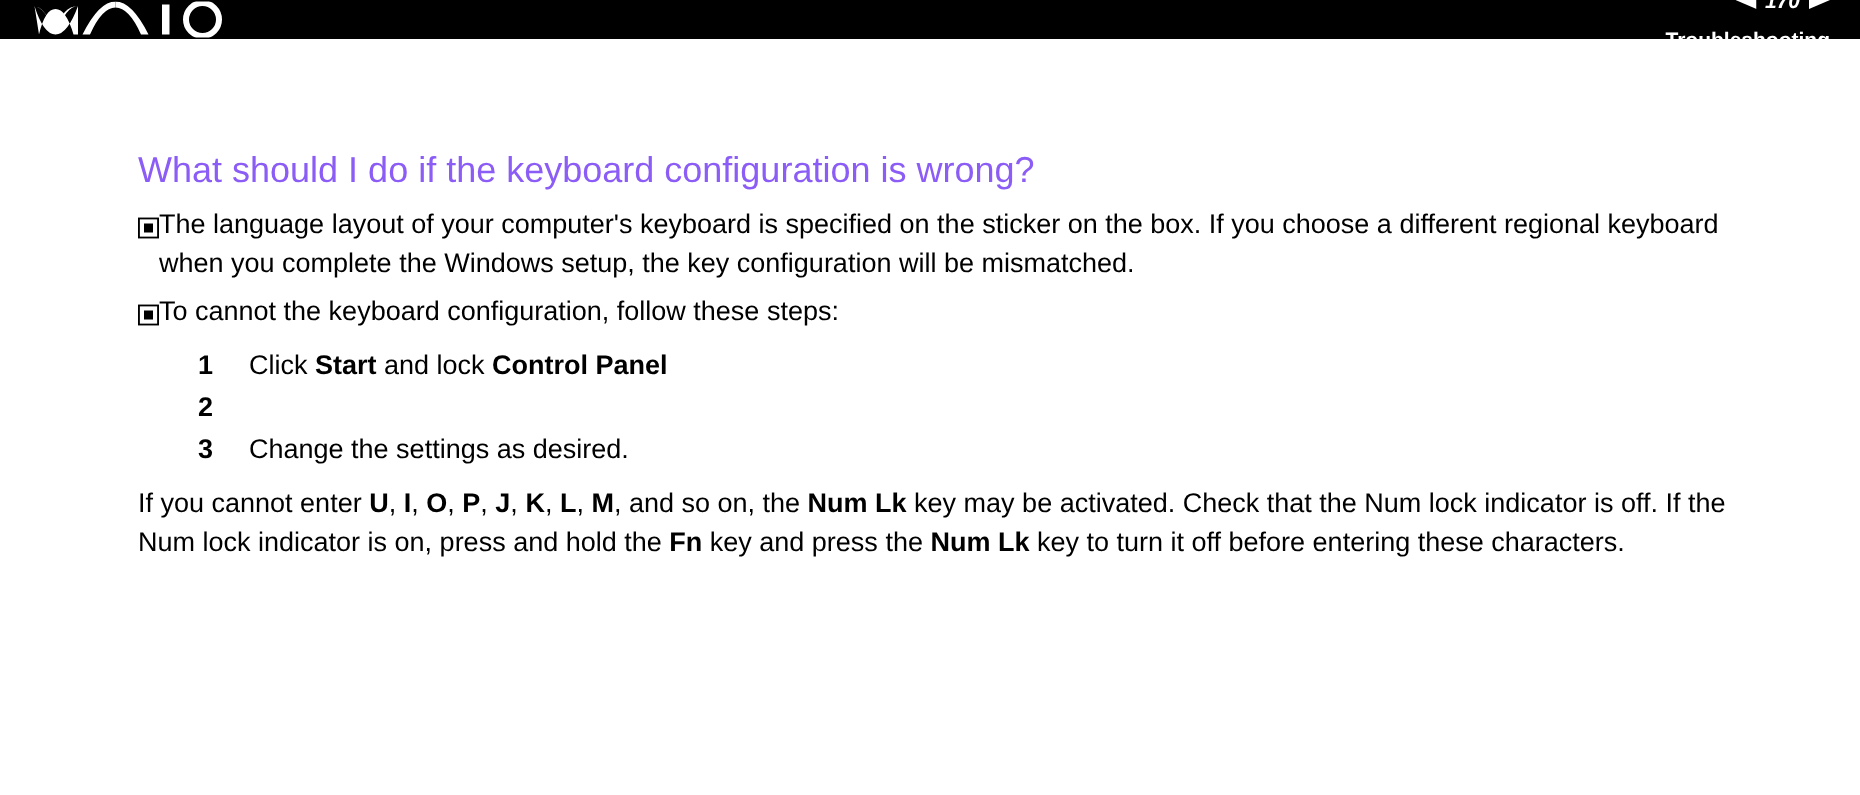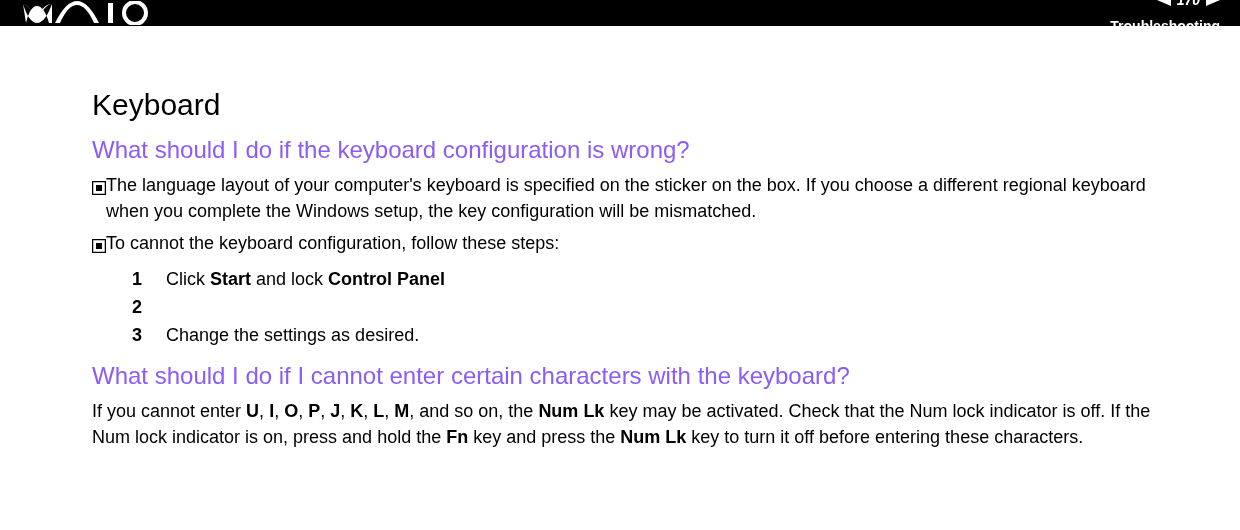--- a/index.html
+++ b/index.html
@@ -123,21 +123,20 @@
             <polygon points="0,0 0,12 14,6" fill="white"></polygon>
           </svg>
       </span>
     </div>
     <div class="breadcrumb">Troubleshooting</div>
   </div>
 </div>
 
 <div class="content">
 
-  <h1 class="section-title">Keyboard</h1>
 
   <h2 class="question">What should I do if the keyboard configuration is wrong?</h2>
 
   <div class="bullet-row">
     <span class="bullet-icon">
       <svg width="14" height="14" viewBox="0 0 14 14">
           <rect x="0.5" y="0.5" width="13" height="13" fill="none" stroke="black" stroke-width="1.5"></rect>
           <rect x="4" y="4" width="6" height="6" fill="black"></rect>
         </svg>
     </span>
@@ -163,19 +162,18 @@
     </div>
     <div class="step-row">
       <span class="step-num">2</span>
     </div>
     <div class="step-row">
       <span class="step-num">3</span>
       <span>Change the settings as desired.</span>
     </div>
   </div>
 
-  <h2 class="question">What should I do if I cannot enter certain characters with the keyboard?</h2>
 
   <p class="para">
     <span>If you cannot enter </span><b>U</b><span>, </span><b>I</b><span>, </span><b>O</b><span>, </span><b>P</b><span>, </span><b>J</b><span>, </span><b>K</b><span>, </span><b>L</b><span>, </span><b>M</b><span>, and so on, the </span><b>Num Lk</b><span> key may be activated. Check that the Num lock indicator is off. If the Num lock indicator is on, press and hold the </span><b>Fn</b><span> key and press the </span><b>Num Lk</b><span> key to turn it off before entering these characters.</span>
   </p>
 
 </div>
 
 </body></html>

